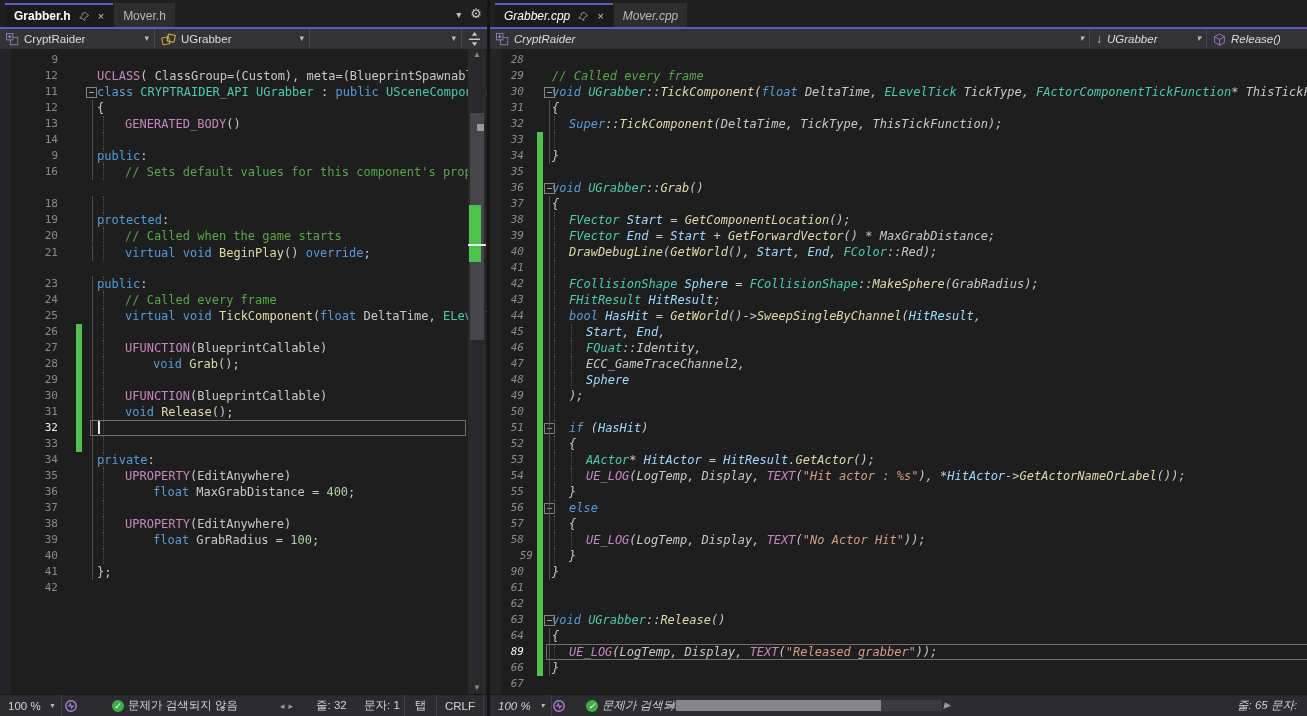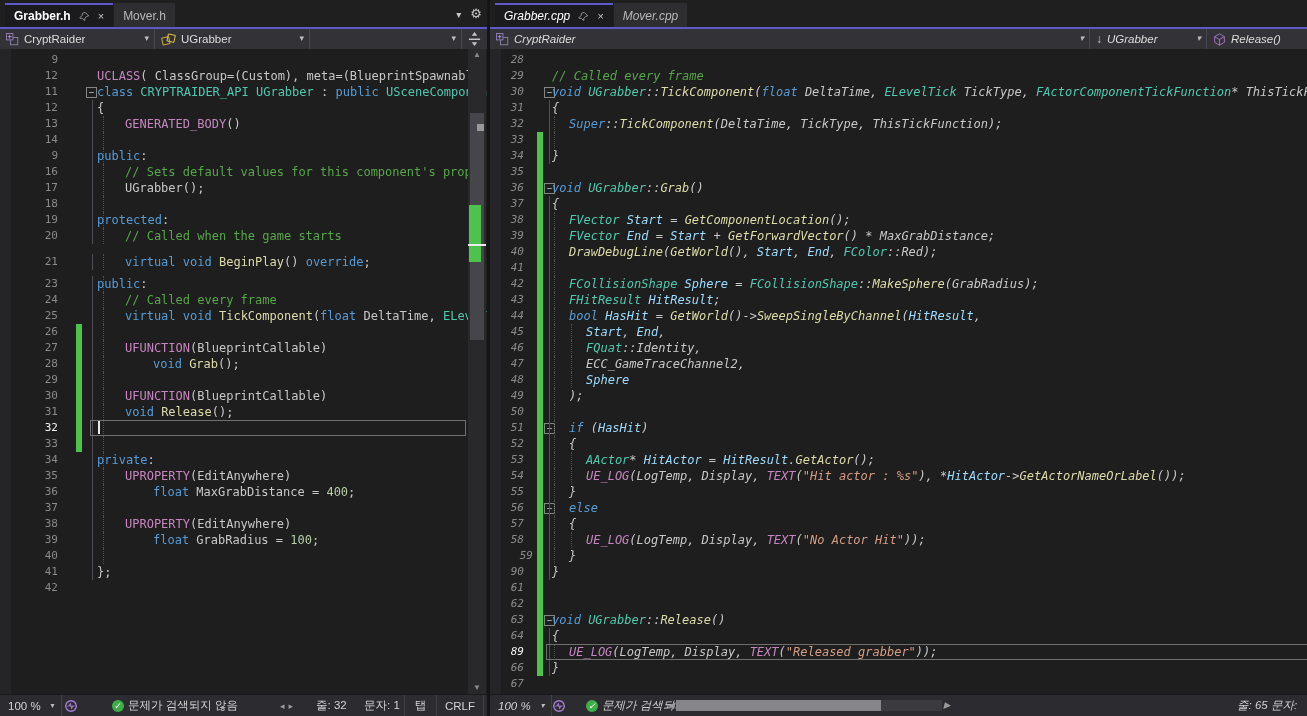--- a/index.html
+++ b/index.html
@@ -166,45 +166,39 @@
             <div class="guide s" style="left: 92px;"></div>
             <div class="guide d" style="left: 103px;"></div>
             <div class="codetext" style="left: 97px; tab-size: 28px;"><span style="color: rgb(86, 156, 214);">public</span><span style="color: rgb(200, 200, 200);">:</span></div>
           </div>
           <div class="code-line" style="top: 115px;">
             <span class="ln" style="width: 58px;">16</span>
             <div class="guide s" style="left: 92px;"></div>
             <div class="guide d" style="left: 103px;"></div>
             <div class="codetext" style="left: 97px; tab-size: 28px;"><span style="color: rgb(200, 200, 200);">	</span><span style="color: rgb(87, 166, 74);">// Sets default values for this component's properties</span></div>
           </div>
-          <div class="code-line" style="top: 131px;">
-            <span class="ln" style="width: 58px;">17</span>
-            <div class="guide s" style="left: 92px;"></div>
-            <div class="guide d" style="left: 103px;"></div>
-            <div class="codetext" style="left: 97px; tab-size: 28px;"><span style="color: rgb(200, 200, 200);">	UGrabber();</span></div>
-          </div>
           <div class="code-line" style="top: 147px;">
             <span class="ln" style="width: 58px;">18</span>
             <div class="guide s" style="left: 92px;"></div>
             <div class="guide d" style="left: 103px;"></div>
             <div class="codetext" style="left: 97px; tab-size: 28px;"></div>
           </div>
           <div class="code-line" style="top: 163px;">
             <span class="ln" style="width: 58px;">19</span>
             <div class="guide s" style="left: 92px;"></div>
             <div class="guide d" style="left: 103px;"></div>
             <div class="codetext" style="left: 97px; tab-size: 28px;"><span style="color: rgb(86, 156, 214);">protected</span><span style="color: rgb(200, 200, 200);">:</span></div>
           </div>
           <div class="code-line" style="top: 179px;">
             <span class="ln" style="width: 58px;">20</span>
             <div class="guide s" style="left: 92px;"></div>
             <div class="guide d" style="left: 103px;"></div>
             <div class="codetext" style="left: 97px; tab-size: 28px;"><span style="color: rgb(200, 200, 200);">	</span><span style="color: rgb(87, 166, 74);">// Called when the game starts</span></div>
           </div>
-          <div class="code-line" style="top: 205px;">
+          <div class="code-line" style="top: 196px;">
             <span class="ln" style="width: 58px;">21</span>
             <div class="guide s" style="left: 92px;"></div>
             <div class="guide d" style="left: 103px;"></div>
             <div class="codetext" style="left: 97px; tab-size: 28px;"><span style="color: rgb(200, 200, 200);">	</span><span style="color: rgb(86, 156, 214);">virtual</span><span style="color: rgb(200, 200, 200);"> </span><span style="color: rgb(86, 156, 214);">void</span><span style="color: rgb(200, 200, 200);"> </span><span style="color: rgb(220, 220, 170);">BeginPlay</span><span style="color: rgb(200, 200, 200);">() </span><span style="color: rgb(86, 156, 214);">override</span><span style="color: rgb(200, 200, 200);">;</span></div>
           </div>
           <div class="code-line" style="top: 227px;">
             <span class="ln" style="width: 58px;">23</span>
             <div class="guide s" style="left: 92px;"></div>
             <div class="guide d" style="left: 103px;"></div>
             <div class="codetext" style="left: 97px; tab-size: 28px;"><span style="color: rgb(86, 156, 214);">public</span><span style="color: rgb(200, 200, 200);">:</span></div>

